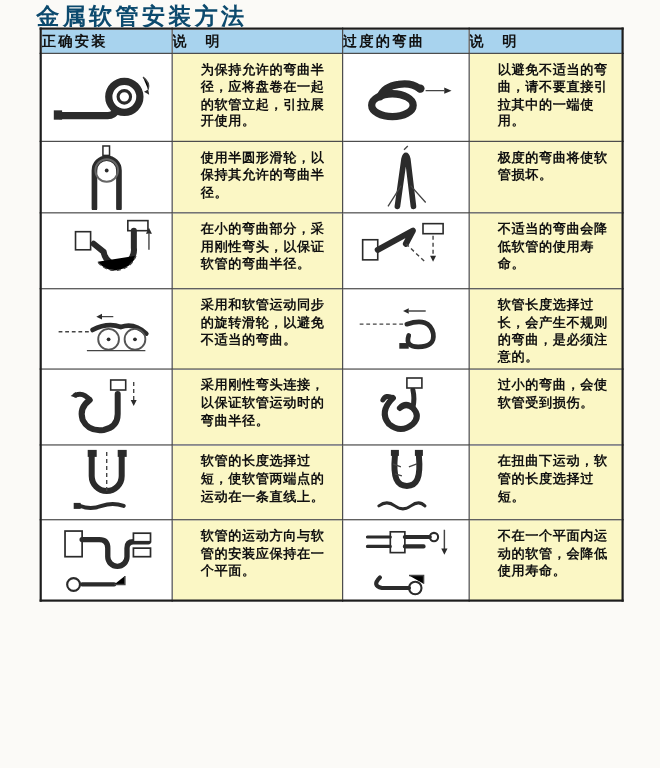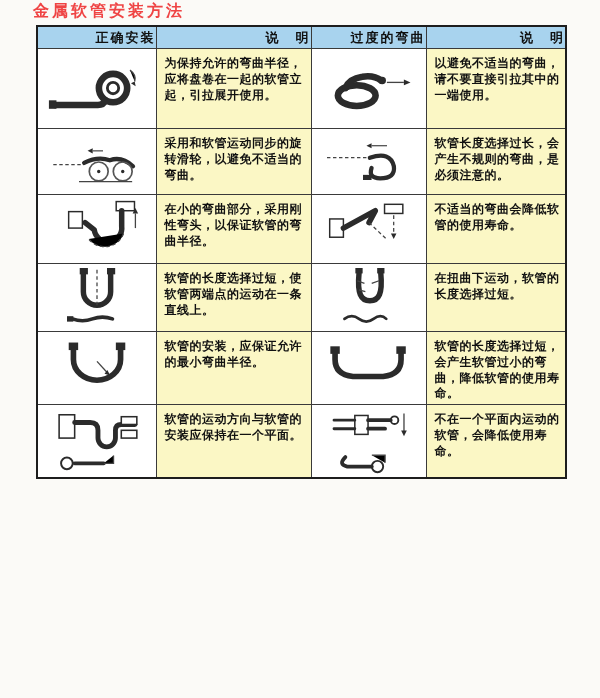--- a/index.html
+++ b/index.html
@@ -5,40 +5,40 @@
   html,body{margin:0;padding:0;}
   body{
     width:600px;height:698px;position:relative;
     background:#fbfaf7;
     font-family:"Liberation Sans","DejaVu Sans",sans-serif;
     color:#111;
   }
   .page-title{
     position:absolute;left:33px;top:1px;margin:0;
     font-family:"DejaVu Serif","Liberation Serif",serif;
-    font-size:16px;font-weight:bold;letter-spacing:3px;color:#ef4444;
+    font-size:21px;font-weight:bold;letter-spacing:3px;color:#0c4a6e;
   }
   table.install{
     position:absolute;left:36px;top:25px;
     border-collapse:collapse;table-layout:fixed;
     border:2px solid #1d1d1d;background:#fff;
   }
   .install th,.install td{
     border:1px solid #3a3a3a;padding:0;overflow:hidden;
   }
   .install th{
     background:#a8d3ee;height:21px;
     font-size:13px;font-weight:bold;letter-spacing:2px;color:#101010;
-    text-align:right;vertical-align:middle;
+    text-align:left;vertical-align:middle;
   }
   td.img{background:#ffffff;text-align:center;vertical-align:middle;}
   td.desc{
     background:#fbf7c5;vertical-align:top;
     font-size:12px;font-weight:bold;line-height:1.32;
-    padding:7px 5px 2px 8px;letter-spacing:0.5px;
+    padding:7px 5px 2px 26px;letter-spacing:0.5px;
   }
   svg.sk{display:block;margin:0 auto;}
   .ink{stroke:#2b2b2b;fill:none;stroke-linecap:round;stroke-linejoin:round;}
   .w7{stroke-width:7;} .w6{stroke-width:6;} .w5{stroke-width:5;}
   .w4{stroke-width:4;} .w3{stroke-width:3;} .w2{stroke-width:2;}
   .thin{stroke-width:1.4;stroke:#444;}
   .dash{stroke-dasharray:4 3;}
   .fillk{fill:#2b2b2b;stroke:none;}
   .box{stroke:#2b2b2b;stroke-width:1.6;fill:#fff;}
 </style>
@@ -79,20 +79,63 @@
         <ellipse class="ink w7" cx="42" cy="42" rx="20" ry="11"></ellipse>
         <path class="ink w7" d="M30 34 Q34 24 48 22 Q60 20 68 26"></path>
         <circle class="fillk" cx="69" cy="26" r="4"></circle>
         <path class="thin" d="M74 28 H92"></path>
             <path class="fillk" d="M92 25 l7 3 -7 3 z"></path>
       </svg>
     </td>
     <td class="desc">以避免不适当的弯曲，请不要直接引拉其中的一端使用。</td>
   </tr>
 
+  <tr style="height:65px">
+    <td class="img">
+      <svg class="sk" width="100" height="60" viewBox="0 0 110 70">
+        <rect class="box" x="51" y="2" width="7" height="10"></rect>
+        <path class="ink w6" d="M42 68 V28 A13 13 0 0 1 68 28 V68"></path>
+        <circle class="ink w2" cx="55" cy="28" r="12" style="stroke:#666"></circle>
+        <circle class="fillk" cx="55" cy="28" r="2"></circle>
+      </svg>
+    </td>
+    <td class="desc">使用半圆形滑轮，以保持其允许的弯曲半径。</td>
+    <td class="img">
+      <svg class="sk" width="100" height="60" viewBox="0 0 110 70">
+        <path class="ink w6" d="M46 66 L53 16 Q55 8 57 16 L63 66"></path>
+        <path class="thin" d="M50 44 L36 66 M60 44 L76 62"></path>
+        <path class="thin" d="M53 6 L57 2"></path>
+      </svg>
+    </td>
+    <td class="desc">极度的弯曲将使软管损坏。</td>
+  </tr>
+
+  <tr style="height:69px">
+    <td class="img">
+      <svg class="sk" width="108" height="64" viewBox="0 0 110 70">
+        <rect class="box" x="76" y="5" width="20" height="10"></rect>
+        <path class="ink w6" d="M82 15 V32 A15 15 0 0 1 52 36 L42 28"></path>
+        <rect class="box" x="24" y="16" width="15" height="18"></rect>
+        <path class="thin dash" d="M84 40 A22 22 0 0 1 46 46"></path>
+        <path class="thin" d="M97 34 V18"></path>
+            <path class="fillk" d="M94 18 l3 -6 3 6 z"></path>
+      </svg>
+    </td>
+    <td class="desc">在小的弯曲部分，采用刚性弯头，以保证软管的弯曲半径。</td>
+    <td class="img">
+      <svg class="sk" width="104" height="64" viewBox="0 0 110 70">
+        <rect class="box" x="12" y="24" width="15" height="20"></rect>
+        <rect class="box" x="72" y="8" width="20" height="10"></rect>
+        <path class="ink w6" d="M27 34 L62 15 L55 28"></path>
+        <path class="thin dash" d="M55 28 L74 46 M82 20 V40"></path>
+        <path class="fillk" d="M79 40 l3 6 3 -6 z"></path>
+      </svg>
+    </td>
+    <td class="desc">不适当的弯曲会降低软管的使用寿命。</td>
+  </tr>
 
   <tr style="height:66px">
     <td class="img">
       <svg class="sk" width="108" height="60" viewBox="0 0 110 70">
         <path class="thin dash" d="M4 38 H40"></path>
         <path class="ink w5" d="M40 36 Q56 28 70 33 Q84 28 97 40"></path>
         <circle class="ink w2" cx="57" cy="46" r="11" style="stroke:#555"></circle>
         <circle class="ink w2" cx="85" cy="46" r="11" style="stroke:#555"></circle>
         <circle class="fillk" cx="57" cy="46" r="2"></circle>
             <circle class="fillk" cx="85" cy="46" r="2"></circle>
@@ -109,42 +152,40 @@
         <rect class="fillk" x="48" y="50" width="10" height="6"></rect>
         <path class="thin" d="M58 16 H76"></path>
             <path class="fillk" d="M58 13 l-6 3 6 3 z"></path>
       </svg>
     </td>
     <td class="desc">软管长度选择过长，会产生不规则的弯曲，是必须注意的。</td>
   </tr>
 
   <tr style="height:69px">
     <td class="img">
-      <svg class="sk" width="108" height="64" viewBox="0 0 110 70">
-        <rect class="box" x="76" y="5" width="20" height="10"></rect>
-        <path class="ink w6" d="M82 15 V32 A15 15 0 0 1 52 36 L42 28"></path>
-        <rect class="box" x="24" y="16" width="15" height="18"></rect>
-        <path class="thin dash" d="M84 40 A22 22 0 0 1 46 46"></path>
-        <path class="thin" d="M97 34 V18"></path>
-            <path class="fillk" d="M94 18 l3 -6 3 6 z"></path>
-      </svg>
-    </td>
-    <td class="desc">在小的弯曲部分，采用刚性弯头，以保证软管的弯曲半径。</td>
-    <td class="img">
-      <svg class="sk" width="104" height="64" viewBox="0 0 110 70">
-        <rect class="box" x="12" y="24" width="15" height="20"></rect>
-        <rect class="box" x="72" y="8" width="20" height="10"></rect>
-        <path class="ink w6" d="M27 34 L62 15 L55 28"></path>
-        <path class="thin dash" d="M55 28 L74 46 M82 20 V40"></path>
-        <path class="fillk" d="M79 40 l3 6 3 -6 z"></path>
-      </svg>
-    </td>
-    <td class="desc">不适当的弯曲会降低软管的使用寿命。</td>
-  </tr>
-
+      <svg class="sk" width="100" height="64" viewBox="0 0 110 70">
+        <path class="ink w6" d="M38 28 Q27 36 31 48 Q37 60 52 58 Q66 55 66 42 V22"></path>
+        <path class="ink w5" d="M38 28 Q32 20 24 23"></path>
+        <rect class="box" x="59" y="8" width="15" height="10"></rect>
+        <path class="thin dash" d="M82 10 V30"></path>
+            <path class="fillk" d="M79 28 l3 6 3 -6 z"></path>
+        <path class="fillk" d="M24 20 l-5 4 6 2 z"></path>
+      </svg>
+    </td>
+    <td class="desc">采用刚性弯头连接，以保证软管运动时的弯曲半径。</td>
+    <td class="img">
+      <svg class="sk" width="100" height="64" viewBox="0 0 110 70">
+        <path class="ink w6" d="M42 26 Q28 40 38 52 Q50 62 62 52 Q70 44 62 36 Q55 30 49 36"></path>
+        <path class="ink w5" d="M62 36 Q64 26 62 18"></path>
+        <rect class="box" x="56" y="6" width="15" height="10"></rect>
+        <path class="ink w5" d="M42 26 q-7 -4 -10 2"></path>
+      </svg>
+    </td>
+    <td class="desc">过小的弯曲，会使软管受到损伤。</td>
+  </tr>
 
   <tr style="height:68px">
     <td class="img">
       <svg class="sk" width="100" height="64" viewBox="0 0 110 70">
         <rect class="fillk" x="36" y="2" width="9" height="7"></rect>
         <rect class="fillk" x="66" y="2" width="9" height="7"></rect>
         <path class="ink w6" d="M40 9 V28 A15 15 0 0 0 70 28 V9"></path>
         <path class="thin dash" d="M55 4 V46"></path>
         <path class="ink w4" d="M28 58 q11 4 22 0 q11 -4 22 0"></path>
         <rect class="fillk" x="22" y="55" width="7" height="6"></rect>
@@ -157,40 +198,20 @@
         <rect class="fillk" x="64" y="2" width="8" height="6"></rect>
         <path class="ink w6" d="M44 8 C42 30 46 38 56 38 C66 38 70 30 68 8"></path>
         <path class="thin" d="M42 16 l8 3 M66 16 l-8 3 M44 26 l7 2"></path>
         <path class="ink w3" d="M28 58 q8 -6 16 0 q8 6 16 0 q8 -6 14 0"></path>
       </svg>
     </td>
     <td class="desc">在扭曲下运动，软管的长度选择过短。</td>
   </tr>
 
 
-  <tr style="height:72px">
-    <td class="img">
-      <svg class="sk" width="104" height="66" viewBox="0 0 110 70">
-        <rect class="fillk" x="25" y="8" width="10" height="8"></rect>
-        <rect class="fillk" x="75" y="8" width="10" height="8"></rect>
-        <path class="ink w6" d="M30 16 V26 A25 22 0 0 0 80 26 V16"></path>
-        <path class="thin" d="M55 28 L66 40"></path>
-            <path class="fillk" d="M63 41 l6 2 -3 -6 z"></path>
-      </svg>
-    </td>
-    <td class="desc">软管的安装，应保证允许的最小弯曲半径。</td>
-    <td class="img">
-      <svg class="sk" width="104" height="66" viewBox="0 0 110 70">
-        <rect class="fillk" x="14" y="12" width="10" height="8"></rect>
-        <rect class="fillk" x="84" y="12" width="10" height="8"></rect>
-        <path class="ink w6" d="M19 20 V26 Q19 42 38 44 H70 Q89 42 89 26 V20"></path>
-      </svg>
-    </td>
-    <td class="desc">软管的长度选择过短，会产生软管过小的弯曲，降低软管的使用寿命。</td>
-  </tr>
 
   <tr style="height:73px">
     <td class="img">
       <svg class="sk" width="108" height="68" viewBox="0 0 110 70">
         <rect class="box" x="16" y="8" width="16" height="24"></rect>
         <path class="ink w5" d="M32 16 H48 Q56 16 56 24 V32 A9 9 0 0 0 74 32 V24 Q74 18 80 18 H94"></path>
         <rect class="box" x="80" y="10" width="16" height="8"></rect>
         <rect class="box" x="80" y="24" width="16" height="8"></rect>
         <circle class="ink w2" cx="24" cy="58" r="6"></circle>
         <path class="ink w4" d="M32 58 H62"></path>

